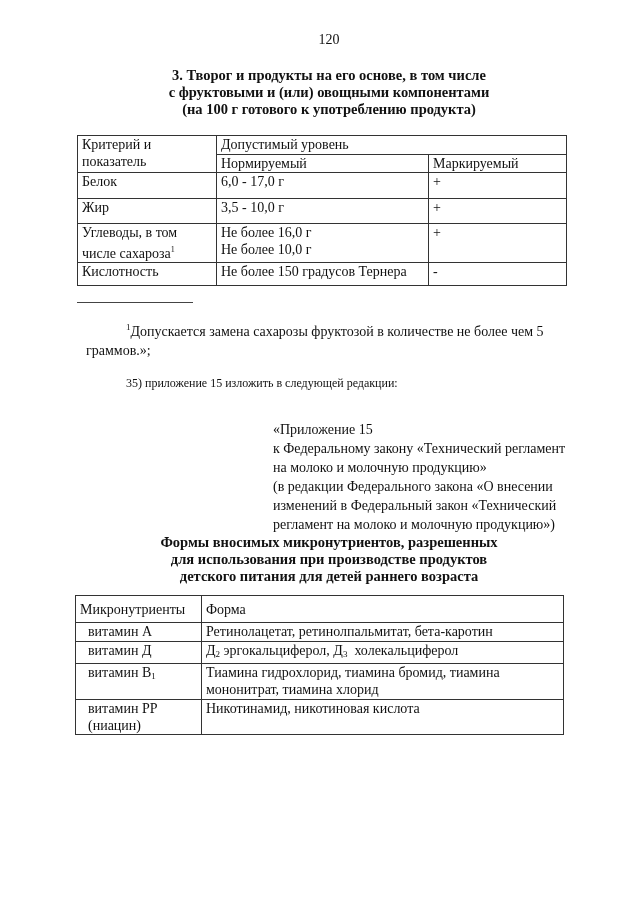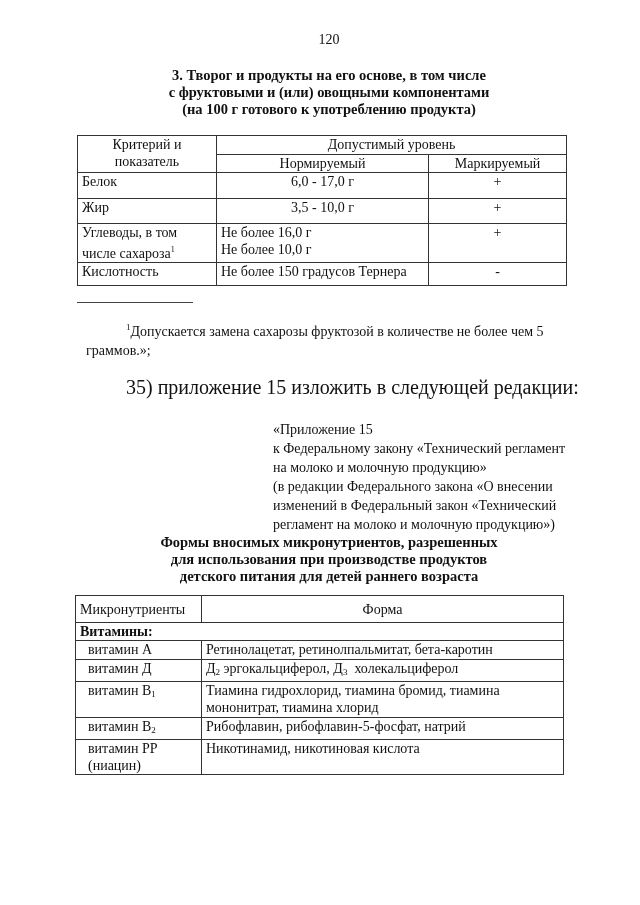--- a/index.html
+++ b/index.html
@@ -9,25 +9,25 @@
     color: #111111; font-size: 14px;
   }
   .abs { position: absolute; padding-left: 9px; }
   .page-num { left: 0; width: 640px; top: 32px; text-align: center; font-size: 14px; }
   .title1 { left: 90px; width: 460px; top: 67px; text-align: center; font-weight: bold; font-size: 14.5px; line-height: 17px; }
   table { border-collapse: collapse; }
   td, th { border: 1px solid #333; padding: 0 4px; font-weight: normal; vertical-align: top; font-size: 14px; line-height: 17px; }
   .t1 { left: 77px; top: 135px; width: 490px; }
   .t1 .c1 { width: 130px; }
   .t1 .c2 { width: 203px; }
-  .center { text-align: center; }
+  .center { }
   .footnote-line { left: 77px; top: 302px; width: 107px; height: 1px; background: #444; }
   .footnote { left: 77px; top: 318px; width: 490px; line-height: 19px; font-size: 14px; text-indent: 40px; }
   .footnote sup { font-size: 9px; }
-  .item35 { left: 117px; top: 376px; font-size: 20px; text-align: right; }
+  .item35 { left: 117px; top: 376px; font-size: 12px; text-align: right; }
   .appendix { left: 264px; width: 313px; top: 420px; line-height: 19px; font-size: 14px; }
   .title2 { left: 90px; width: 460px; top: 534px; text-align: center; font-weight: bold; font-size: 14.5px; line-height: 17px; }
   .t2 { left: 75px; top: 595px; width: 489px; }
   .t2 .c1 { width: 117px; }
   .t2 td { line-height: 17px; }
   .t2 .indent { padding-left: 12px; margin-top: 12px; }
   sub { font-size: 9px; vertical-align: -2px; }
 </style>
 </head>
 <body>
@@ -95,37 +95,30 @@
   <div>для использования при производстве продуктов</div>
   <div>детского питания для детей раннего возраста</div>
 </div>
 
 <table class="abs t2">
   <tbody>
       <tr style="height:27px">
     <td class="c1" style="vertical-align:middle">Микронутриенты</td>
     <td class="center" style="vertical-align:middle">Форма</td>
   </tr>
-  <tr style="height:18px">
-    <td colspan="2" style="font-weight:bold">Витамины:</td>
-  </tr>
   <tr style="height:19px">
     <td class="indent">витамин А</td>
     <td>Ретинолацетат, ретинолпальмитат, бета-каротин</td>
   </tr>
   <tr style="height:19px">
     <td class="indent">витамин Д</td>
     <td><span>Д</span><sub>2</sub><span> эргокальциферол, Д</span><sub>3</sub><span style="white-space:pre">  холекальциферол</span></td>
   </tr>
   <tr style="height:36px">
     <td class="indent"><span>витамин В</span><sub>1</sub></td>
     <td>Тиамина гидрохлорид, тиамина бромид, тиамина мононитрат, тиамина хлорид</td>
   </tr>
-  <tr style="height:18px">
-    <td class="indent"><span>витамин В</span><sub>2</sub></td>
-    <td>Рибофлавин, рибофлавин-5-фосфат, натрий</td>
-  </tr>
   <tr style="height:34px">
     <td class="indent">витамин РР (ниацин)</td>
     <td>Никотинамид, никотиновая кислота</td>
   </tr>
 </tbody>
   </table>
 
 </body></html>

